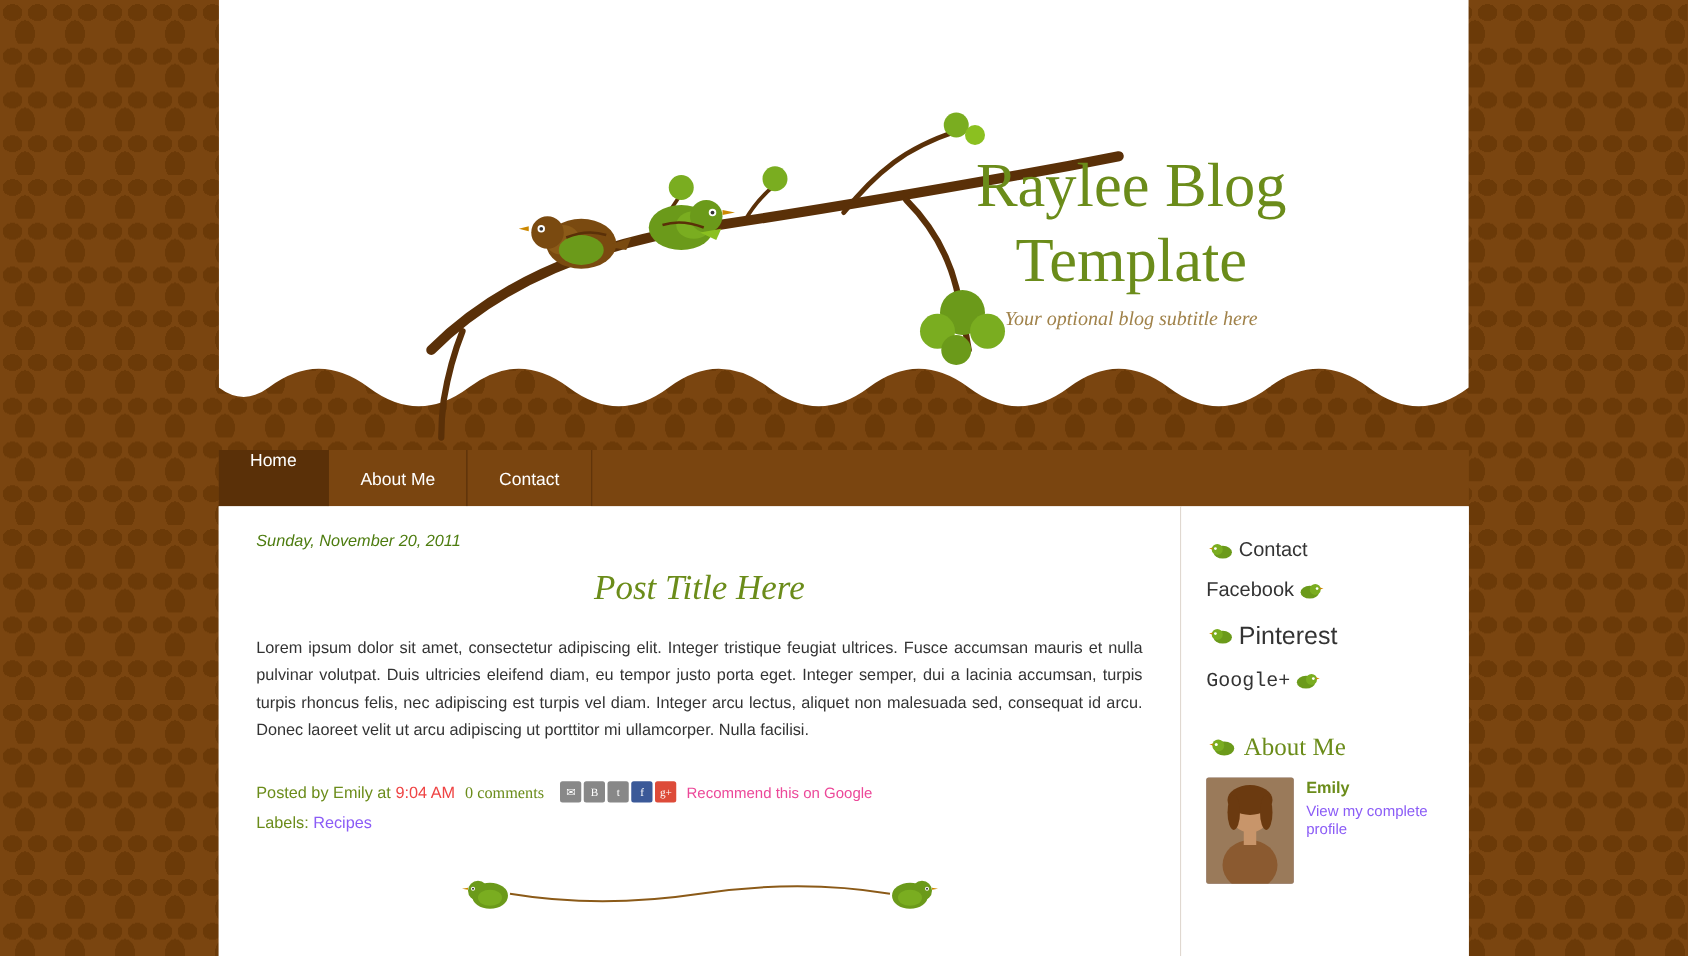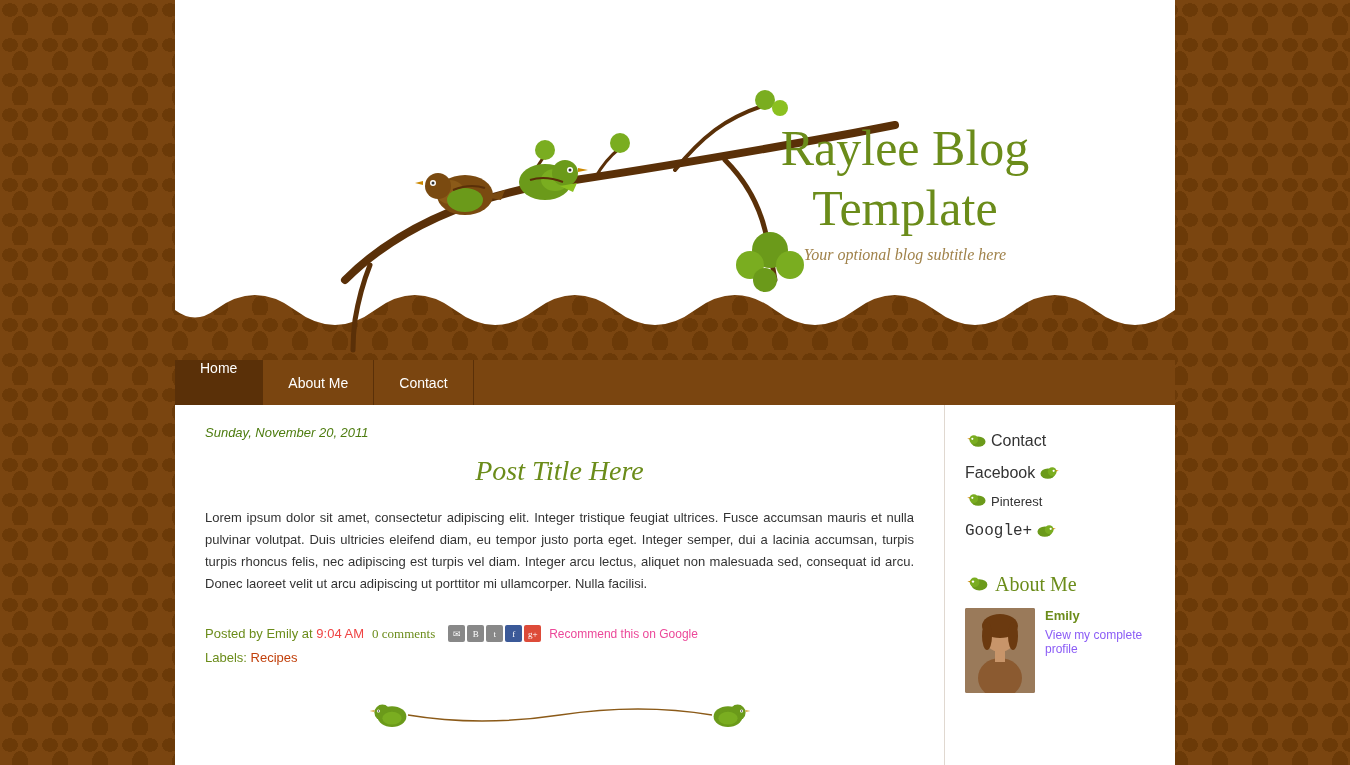--- a/index.html
+++ b/index.html
@@ -148,21 +148,21 @@
             <span style="width: 17px; height: 17px; background: #888; border-radius: 2px; display: inline-flex; align-items: center; justify-content: center; font-size: 9px; color: white; cursor: pointer;">B</span>
             <span style="width: 17px; height: 17px; background: #888; border-radius: 2px; display: inline-flex; align-items: center; justify-content: center; font-size: 9px; color: white; cursor: pointer;">t</span>
             <span style="width: 17px; height: 17px; background: #3b5998; border-radius: 2px; display: inline-flex; align-items: center; justify-content: center; font-size: 9px; color: white; cursor: pointer;">f</span>
             <span style="width: 17px; height: 17px; background: #dd4b39; border-radius: 2px; display: inline-flex; align-items: center; justify-content: center; font-size: 9px; color: white; cursor: pointer;">g+</span>
           </div>
           <span style="color: #ec4899; font-size: 12px; font-family: Arial, sans-serif; cursor: pointer;">Recommend this on Google</span>
         </div>
 
         <div style="margin-top: 8px; font-size: 13px; font-family: Arial, sans-serif;">
           <span style="color: #6b8c1a;">Labels:</span>
-          <span style="color: #c2410c; cursor: pointer;">Recipes</span>
+          <span style="color: #8b5cf6; cursor: pointer;">Recipes</span>
         </div>
 
         <div style="text-align: center; padding: 20px 0;">
           <svg viewBox="0 0 500 60" style="width: 400px; height: 60px;" xmlns="http://www.w3.org/2000/svg">
 
             <path d="M60,30 Q150,45 250,30 Q350,15 440,30" stroke="#8b5a18" stroke-width="2" fill="none"></path>
 
             <ellipse cx="40" cy="32" rx="18" ry="13" fill="#6b9a1a"></ellipse>
             <circle cx="28" cy="27" r="10" fill="#6b9a1a"></circle>
             <circle cx="23" cy="25" r="2" fill="white"></circle>
@@ -195,21 +195,21 @@
           </div>
           <div style="font-size: 16px; color: #333; line-height: 2; display: flex; align-items: center; gap: 4px; font-family: Arial, sans-serif; cursor: pointer; justify-content: flex-start;">
             <span>Facebook</span>
             <svg width="22" height="22" viewBox="0 0 30 30" xmlns="http://www.w3.org/2000/svg">
               <ellipse cx="12" cy="16" rx="10" ry="7" fill="#6b9a1a"></ellipse>
               <circle cx="18" cy="13" r="6" fill="#7aad20"></circle>
               <circle cx="20" cy="12" r="1.5" fill="white"></circle>
               <polygon points="23,13 27,12 23,11" fill="#cc8800"></polygon>
             </svg>
           </div>
-          <div style="font-size: 13px; color: #333; line-height: 2; display: flex; gap: 4px; font-family: Arial, sans-serif; cursor: pointer;">
+          <div style="font-size: 20px; color: #333; line-height: 2; display: flex; align-items: center; gap: 4px; font-family: Arial, sans-serif; cursor: pointer;">
             <svg width="22" height="22" viewBox="0 0 30 30" xmlns="http://www.w3.org/2000/svg">
               <ellipse cx="18" cy="16" rx="10" ry="7" fill="#6b9a1a"></ellipse>
               <circle cx="12" cy="13" r="6" fill="#7aad20"></circle>
               <circle cx="10" cy="12" r="1.5" fill="white"></circle>
               <polygon points="7,13 3,12 7,11" fill="#cc8800"></polygon>
             </svg>
             <span>Pinterest</span>
           </div>
           <div style="font-size: 16px; color: #333; line-height: 2; display: flex; align-items: center; gap: 4px; font-family: Liberation Mono, monospace; cursor: pointer;">
             <span>Google+</span>

